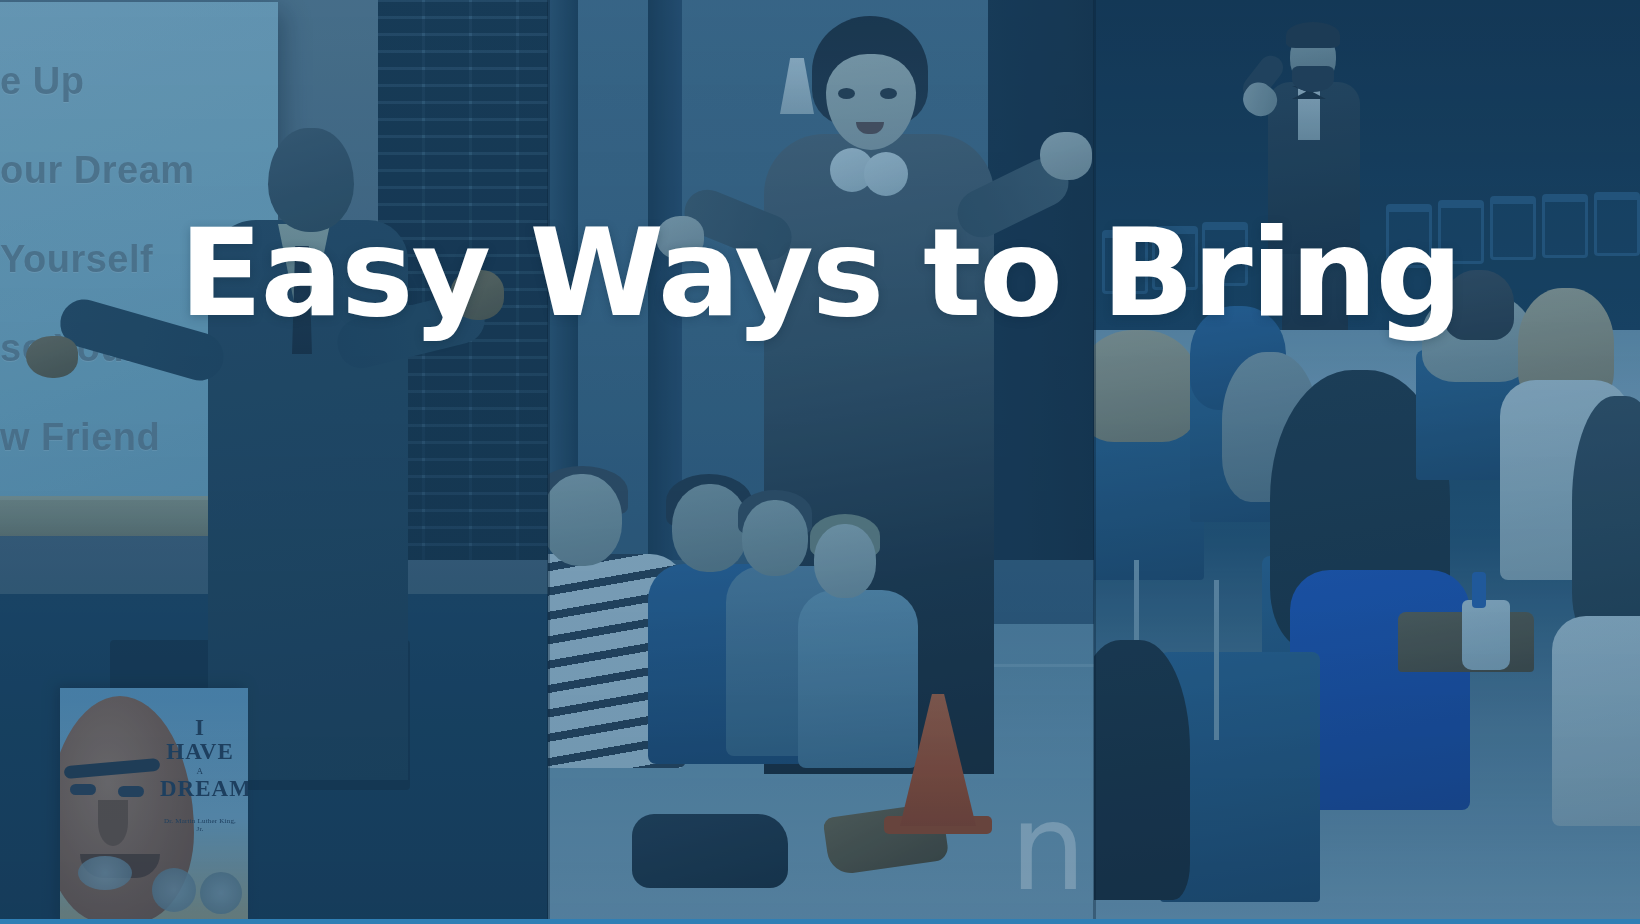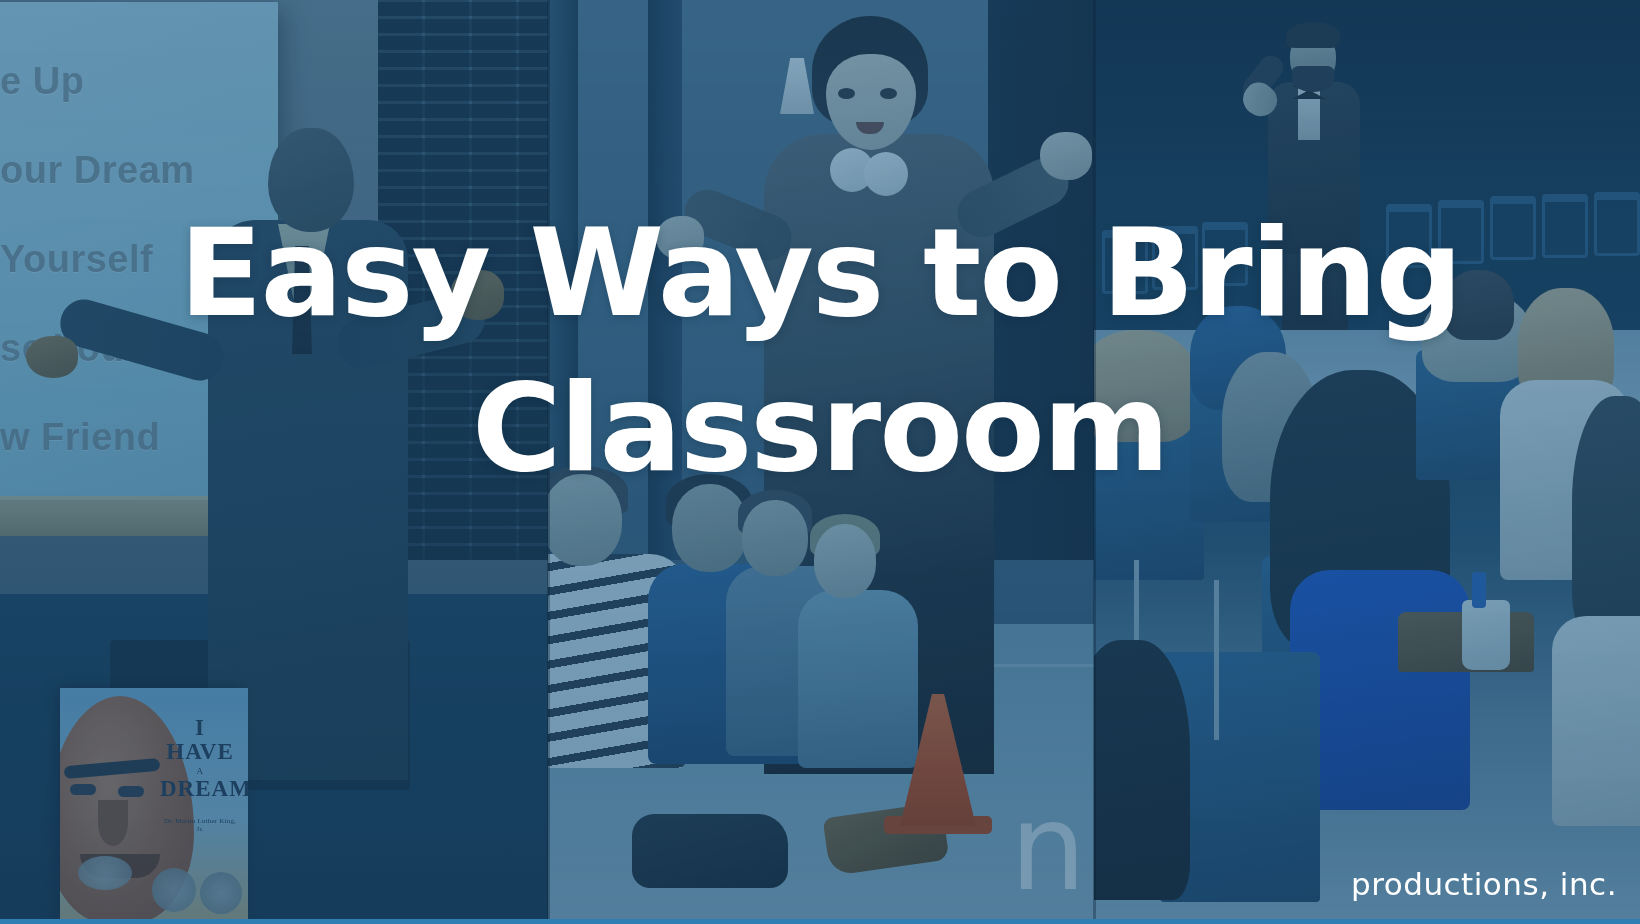--- a/index.html
+++ b/index.html
@@ -431,21 +431,19 @@
     </div>
   </div>
 
   <div class="seam" style="left:547px;"></div>
   <div class="seam" style="left:1093px;"></div>
 
   <div class="ghost-n">n</div>
 
   <div class="title">
     <div class="title-line">Easy Ways to Bring</div>
-    <div class="title-line">Classroom</div>
   </div>
 
   <div class="logo">
-    <div class="logo-sub">productions, inc.</div>
   </div>
 
   <div class="bottom-bar"></div>
 </div>
 
 </body></html>

